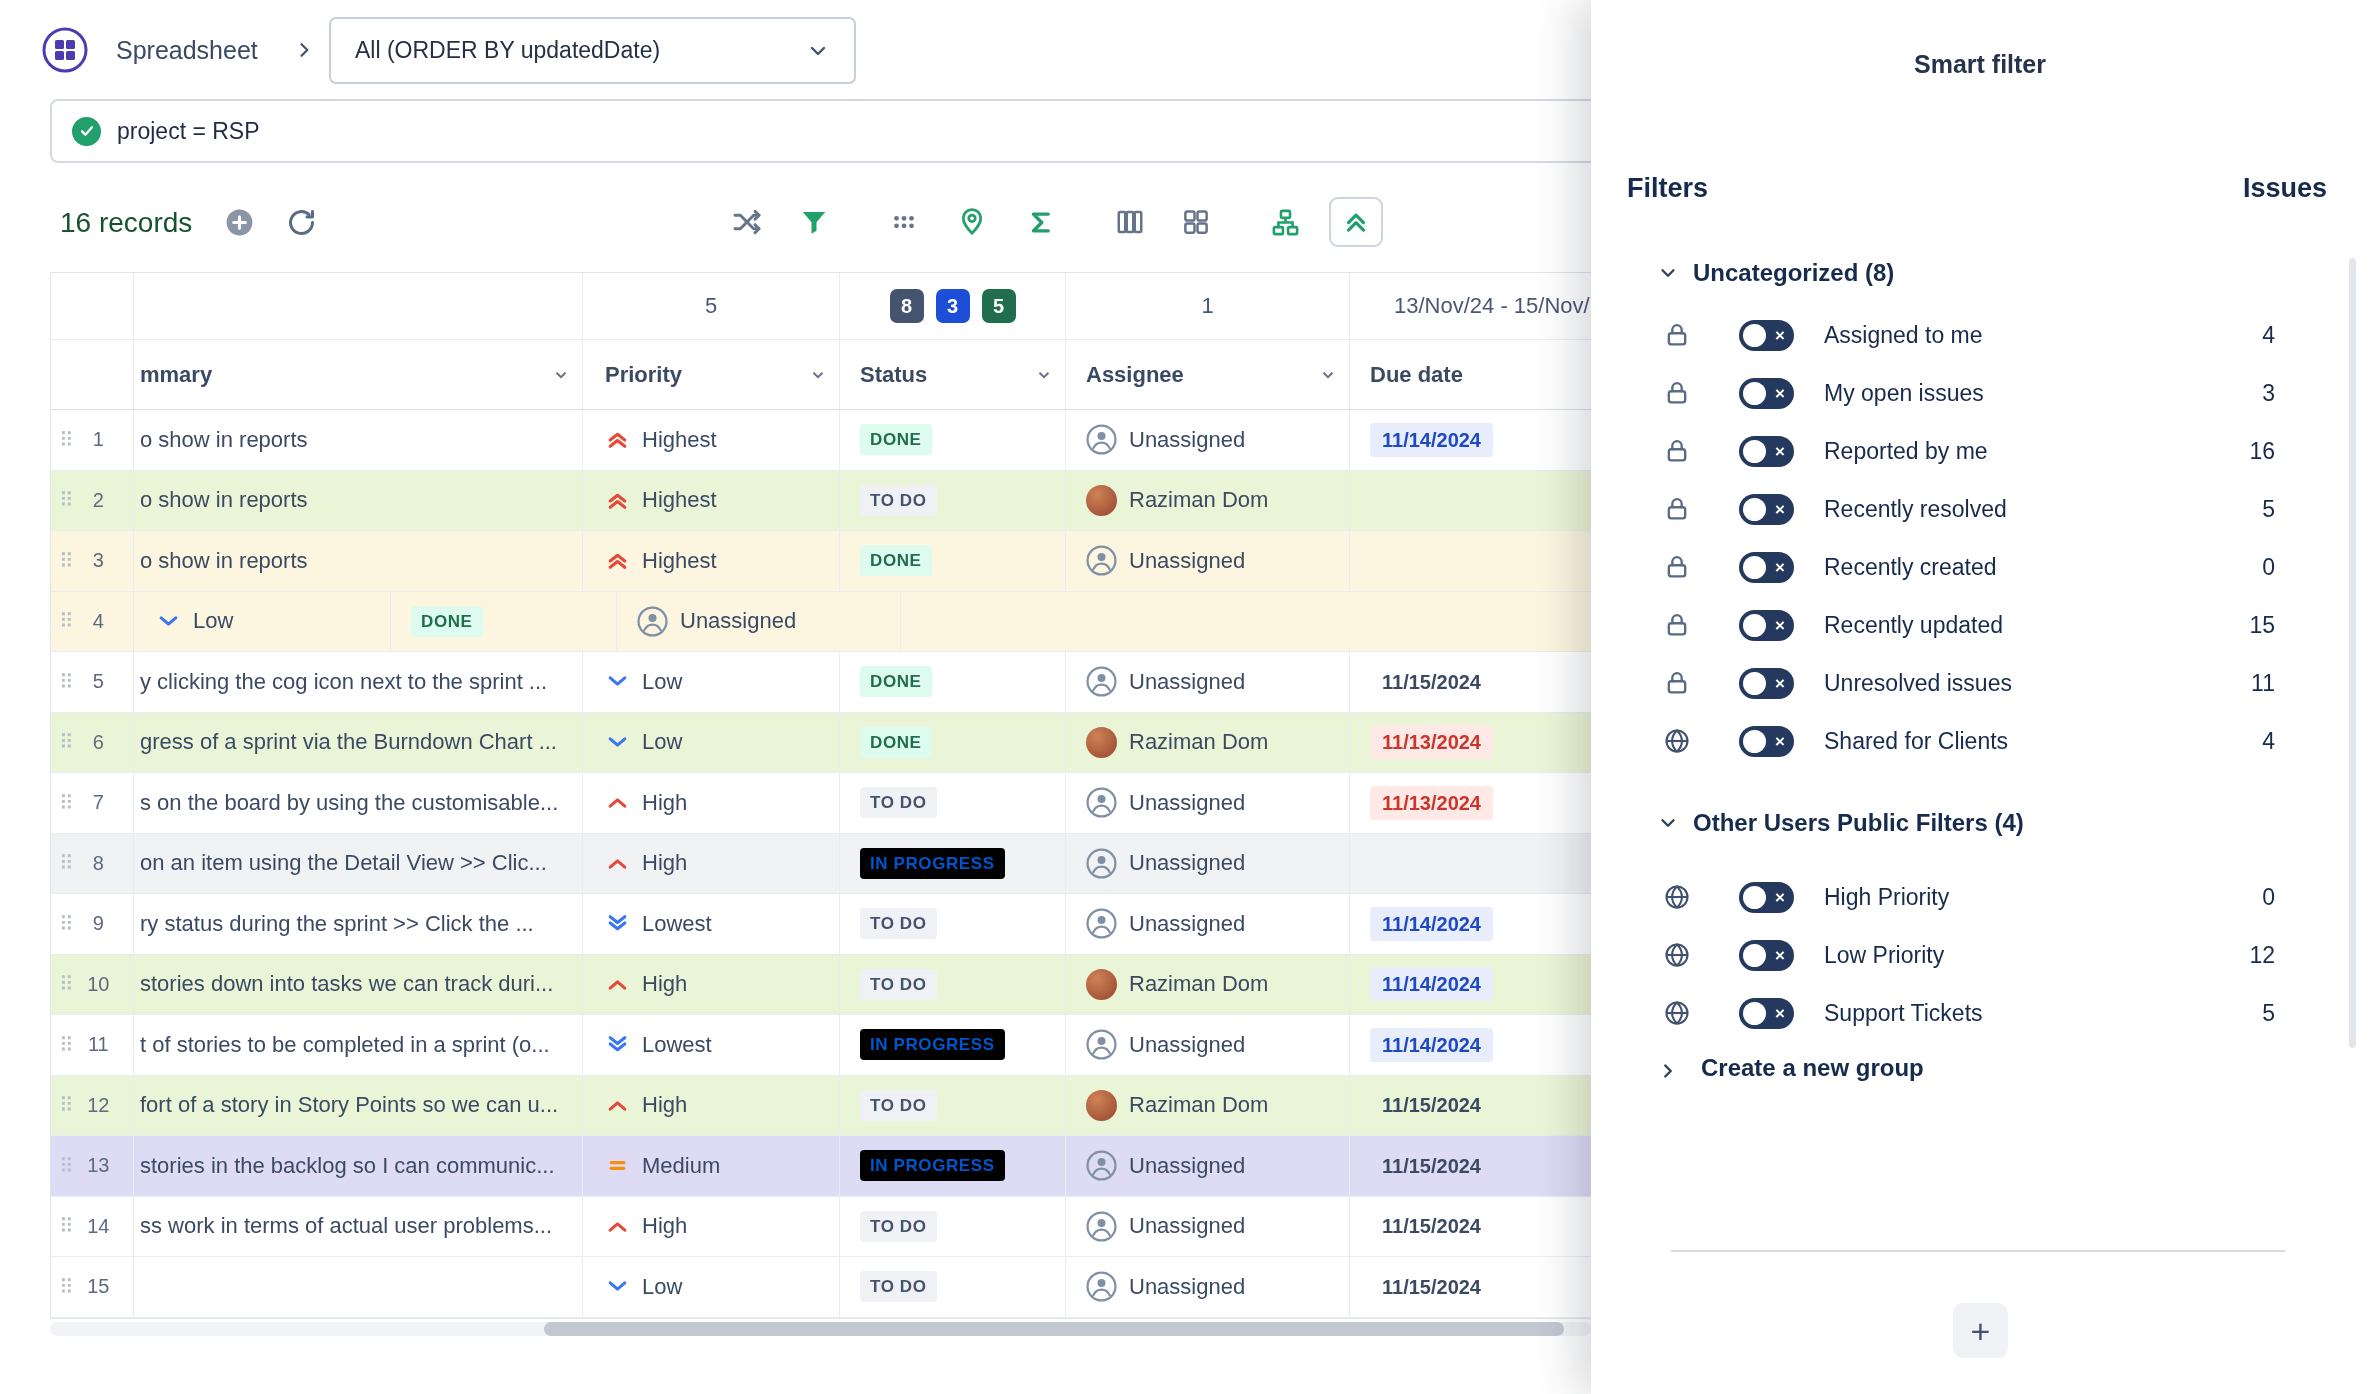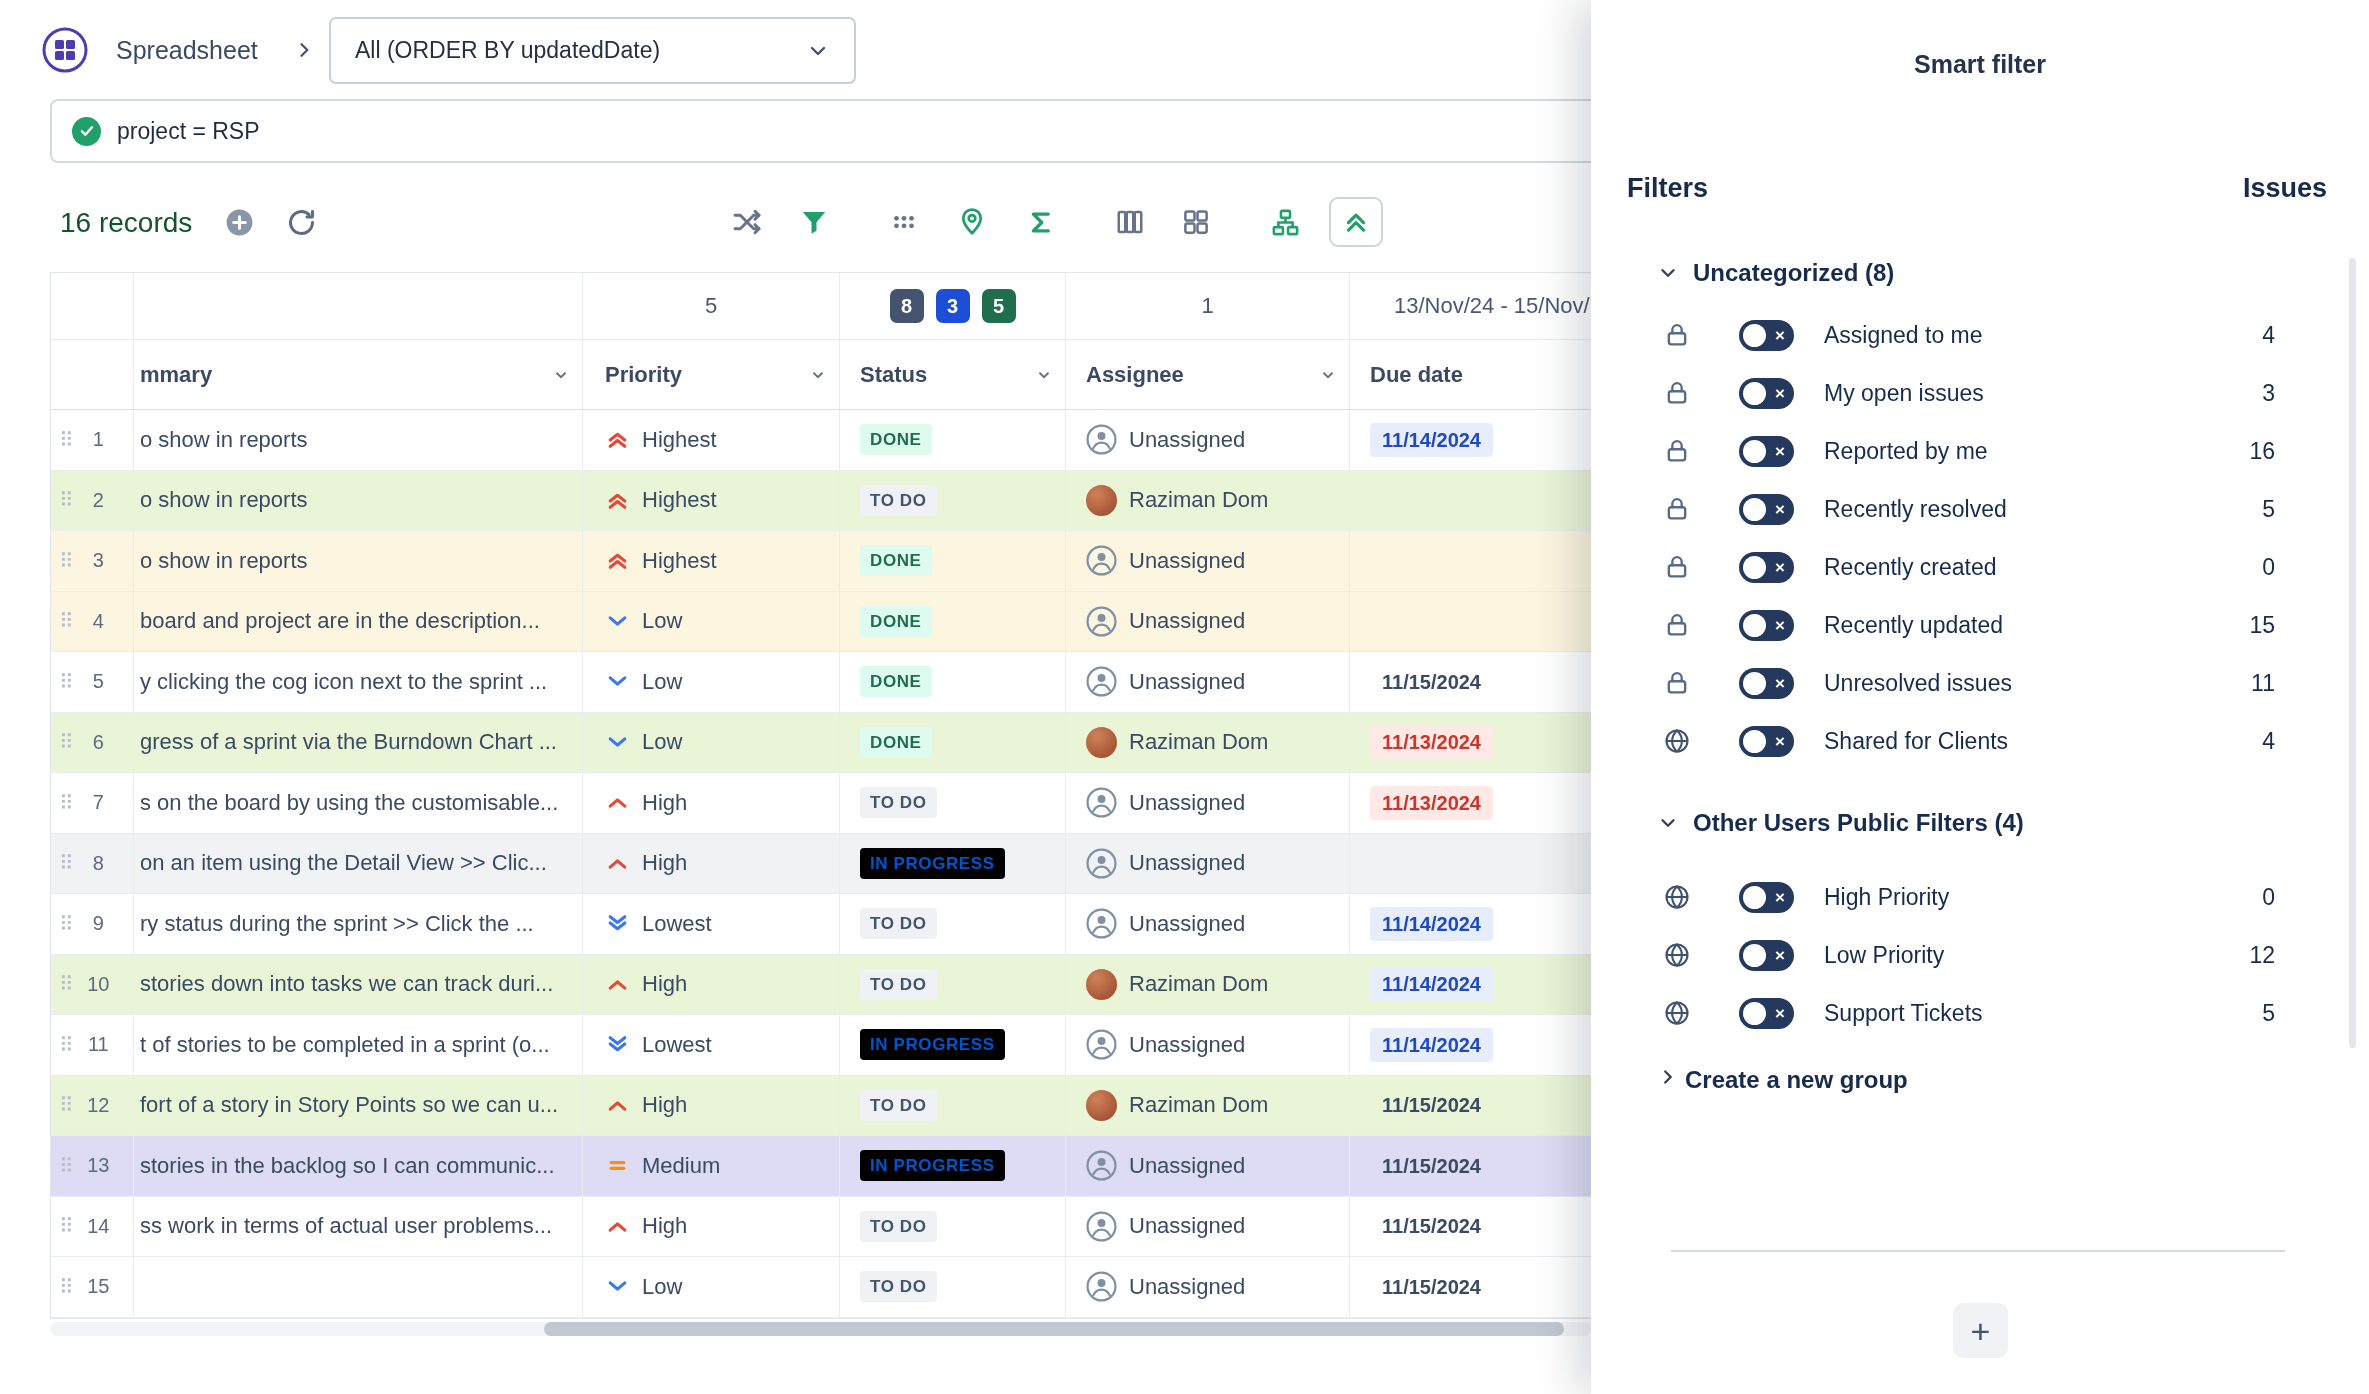--- a/index.html
+++ b/index.html
@@ -75,21 +75,21 @@
   font-size:24px;font-weight:700;color:#172b4d;cursor:pointer}
 .ghead.second{margin-top:20px}
 .glist.second{margin-top:12px}
 .fitem{height:58px;display:flex;align-items:center}
 .ficon{margin-left:72px;width:28px;display:flex;flex:none}
 .toggle{margin-left:48px;width:55px;height:31px;border-radius:16px;position:relative;flex:none;cursor:pointer}
 .knob{position:absolute;left:4px;top:4px;width:23px;height:23px;border-radius:50%;background:#fff}
 .tx{position:absolute;right:9px;top:50%;transform:translateY(-50%);color:#fff;font-size:17px;font-weight:700;line-height:1}
 .flabel{margin-left:30px;font-size:23px;color:#172b4d}
 .fcount{margin-left:auto;margin-right:86px;font-size:23px;color:#172b4d}
-.create-group{margin-top:24px;height:40px;display:flex;align-items:flex-start;gap:6px;padding-left:66px;
+.create-group{height:40px;display:flex;align-items:flex-end;gap:22px;padding-left:66px;
   font-size:24px;font-weight:700;color:#172b4d;cursor:pointer}
 .panel-divider{position:absolute;top:1250px;left:80px;width:614px;height:2px;background:#d6dbe3}
 .add-filter{position:absolute;top:1303px;left:362px;width:55px;height:55px;border:none;border-radius:10px;
   background:#f1f2f5;font-size:34px;color:#44546f;cursor:pointer;line-height:1}
 .panel-scrollbar{position:absolute;right:13px;top:258px;width:7px;height:790px;background:#e3e6ec;border-radius:4px}
 </style>
 </head>
 <body>
 
 <div class="app">
@@ -328,23 +328,20 @@
             </svg>
             <span class="asg-name">Unassigned</span>
           </div>
           <div class="cell c-due"></div>
         </div>
         <div class="trow drow" style="background: rgb(252, 246, 224);">
           <div class="cell c-num">
             <span class="dots">⠿</span>
             <span class="rnum">4</span>
           </div>
-          <div class="cell c-sum">
-            <span class="sumtxt">board and project are in the description...</span>
-          </div>
           <div class="cell c-pri">
             <svg width="25" height="25" viewBox="0 0 24 24" fill="none" stroke="#3b78f0" stroke-width="3" stroke-linecap="round" stroke-linejoin="round">
               <path d="M5 8.5l7 6 7-6"></path>
             </svg>
             <span class="pri-label">Low</span>
           </div>
           <div class="cell c-sta">
             <span class="chip chip-done">DONE</span>
           </div>
           <div class="cell c-asg">

